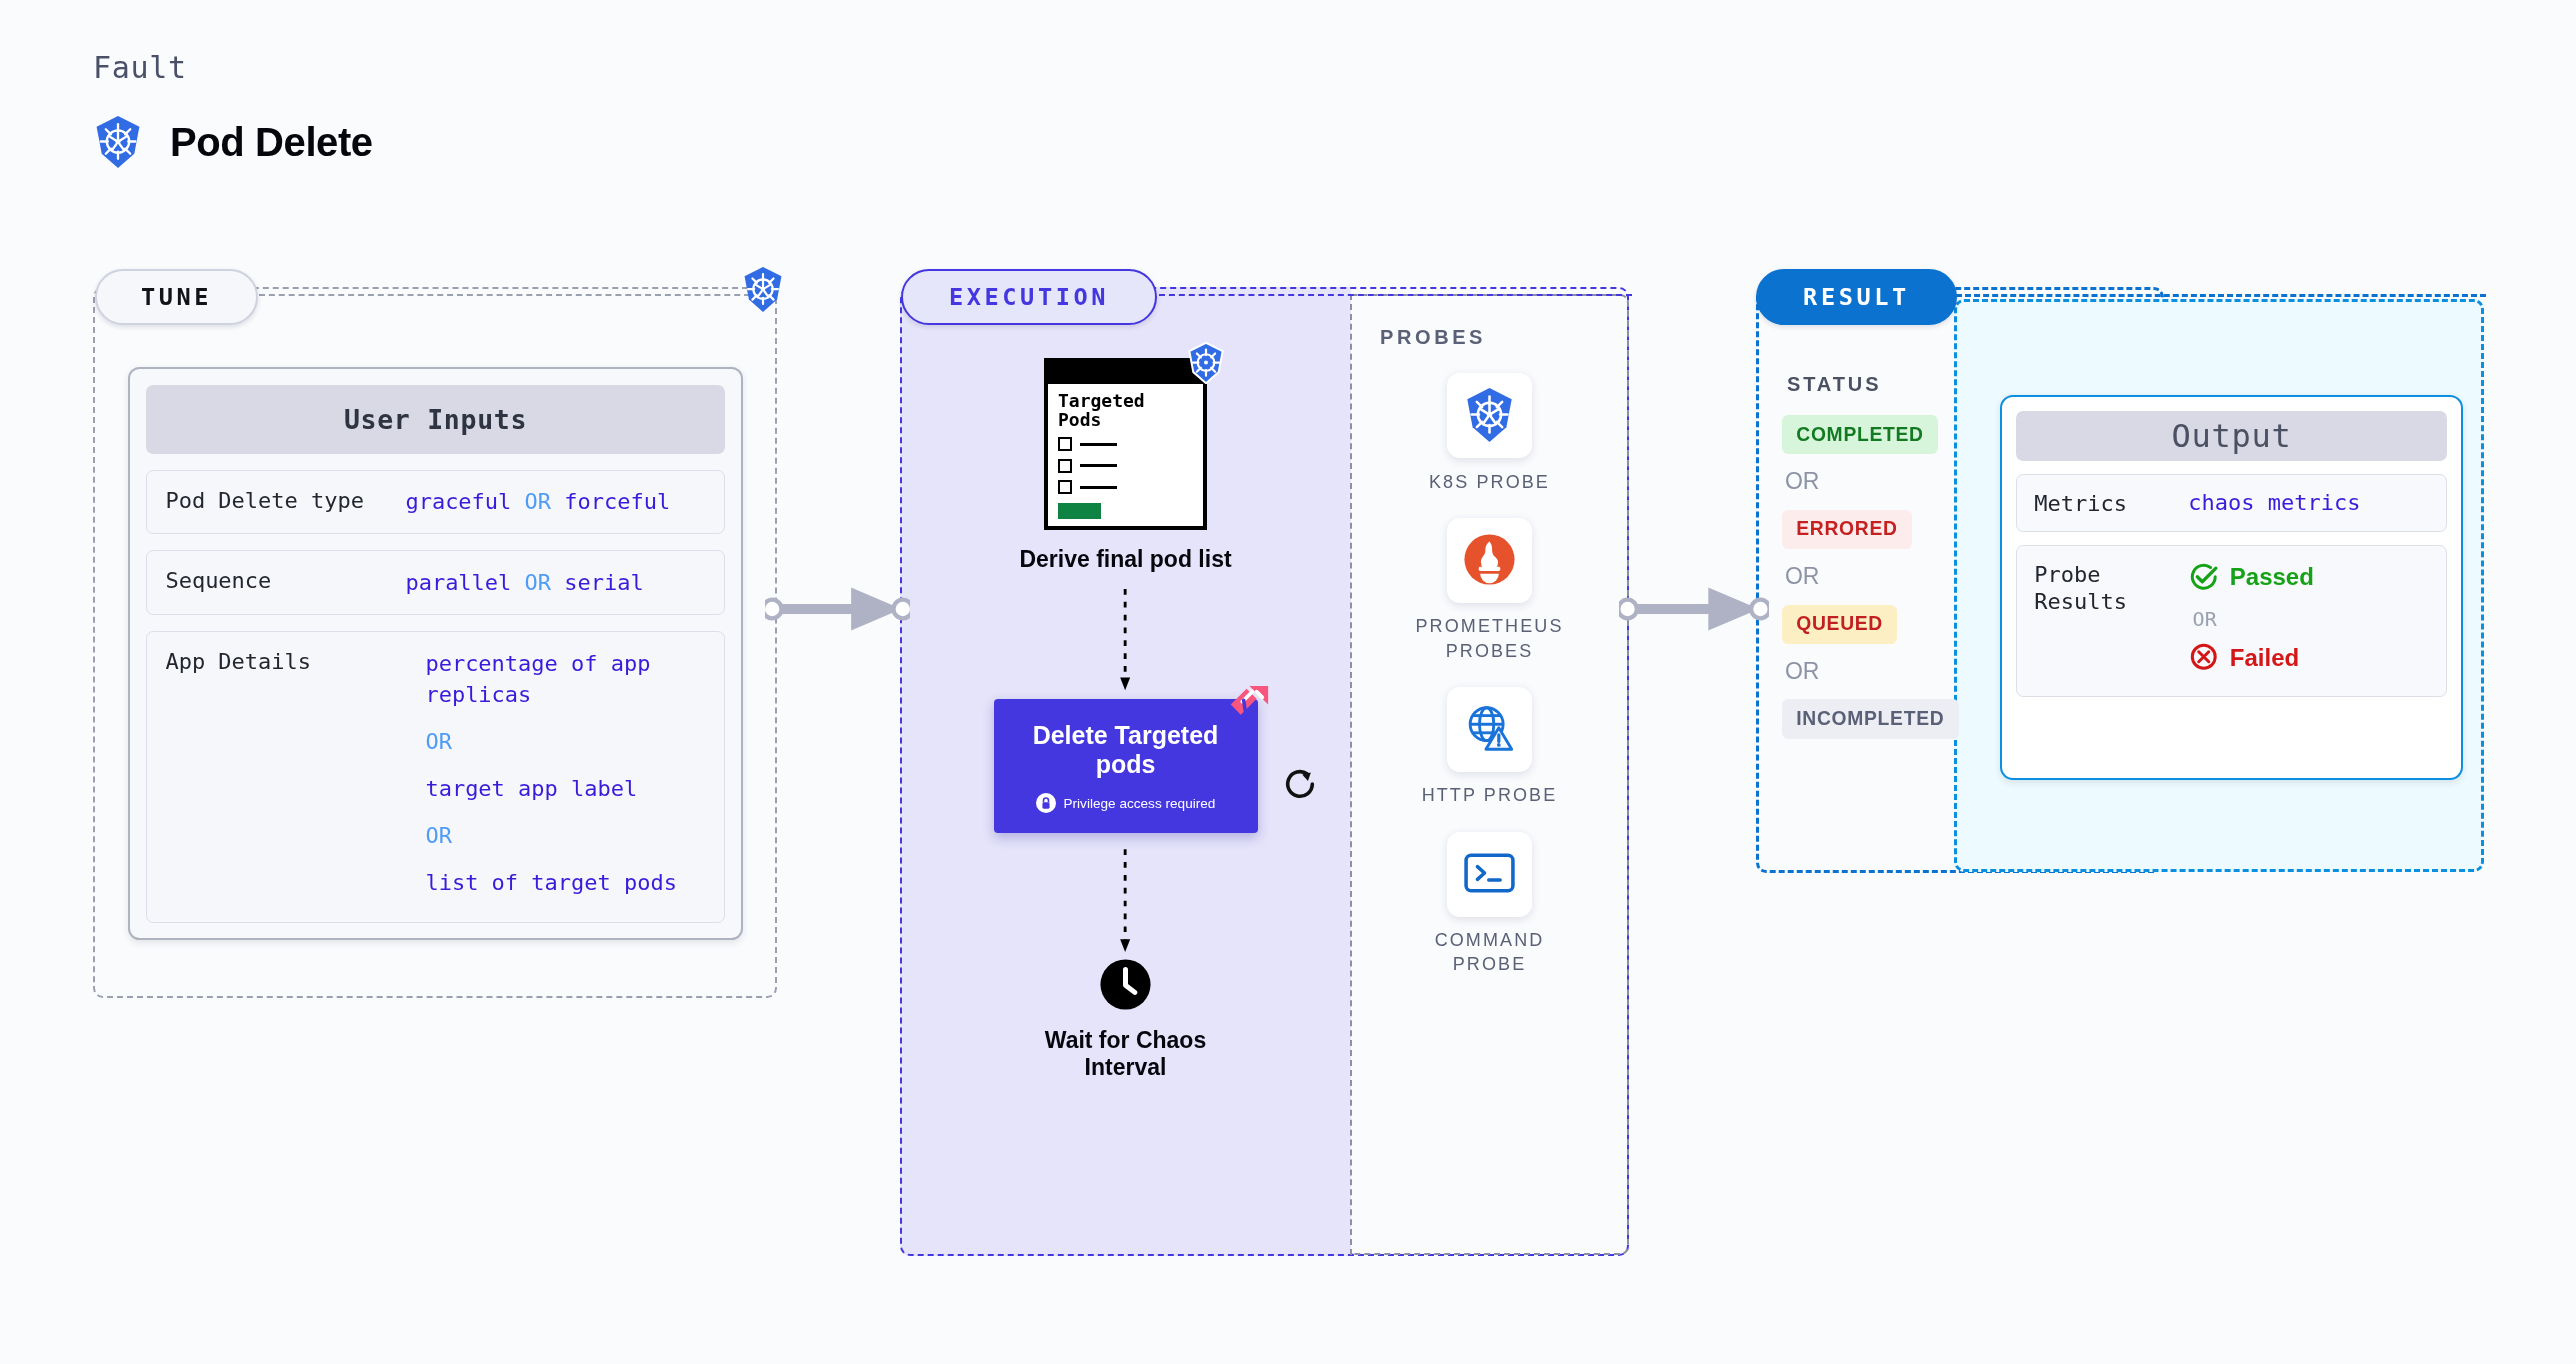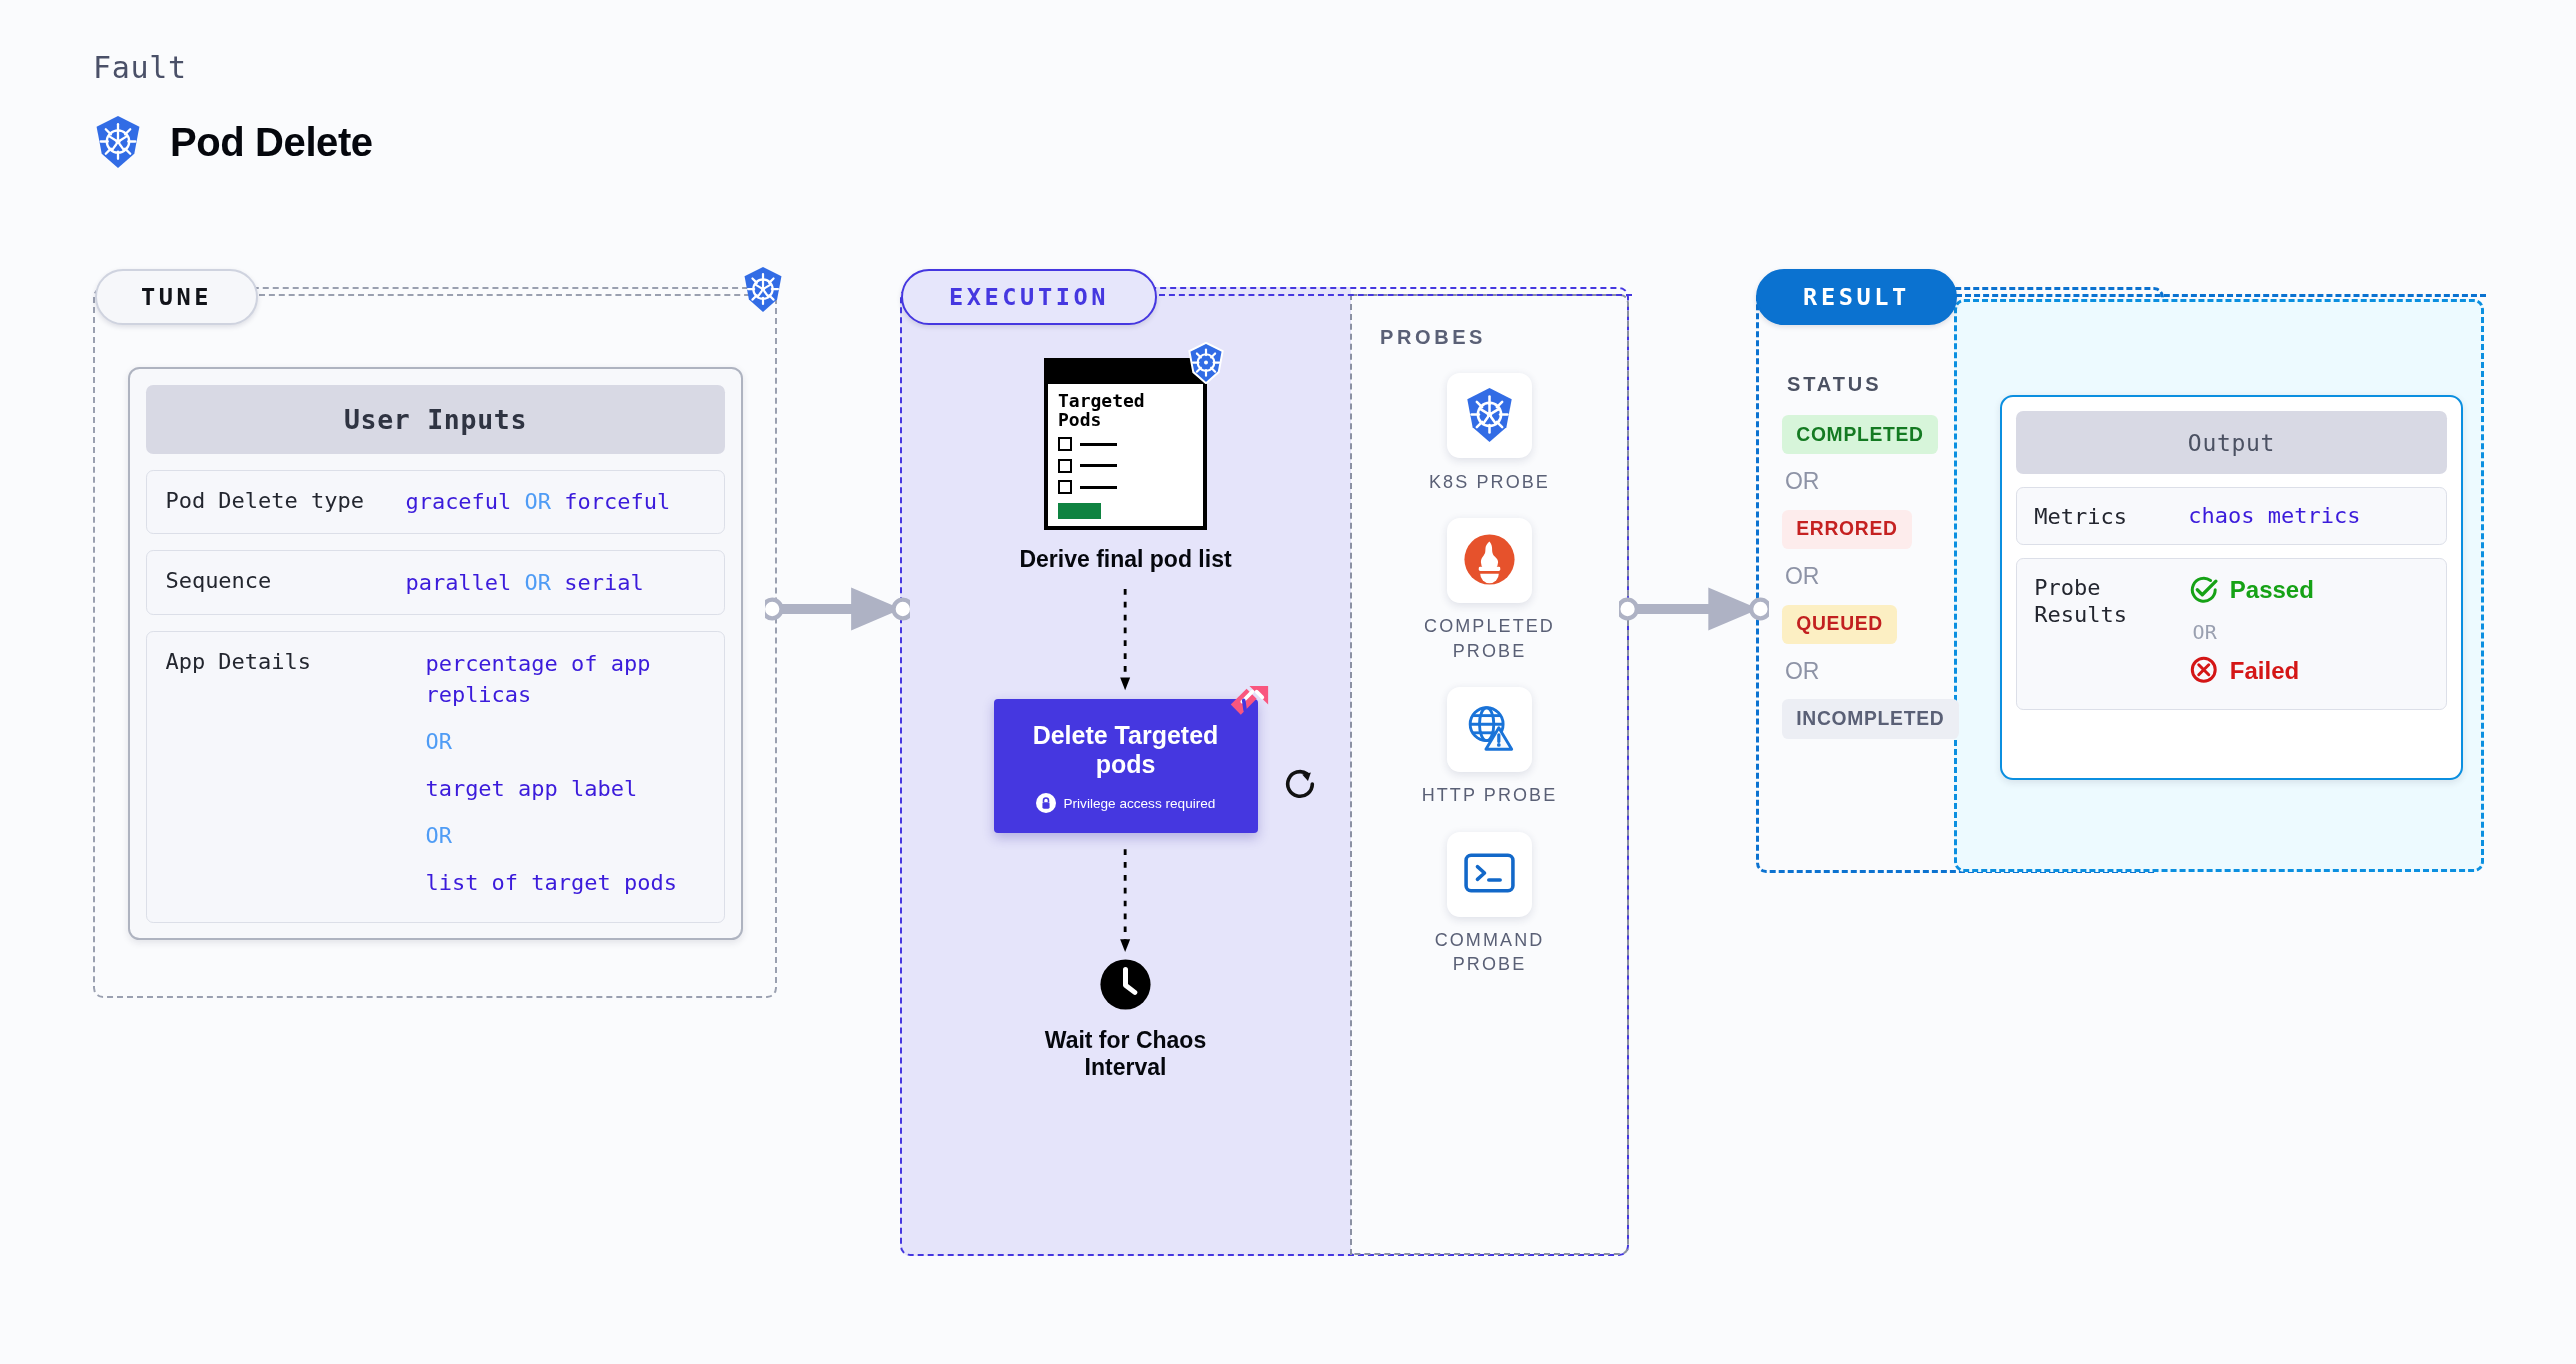--- a/index.html
+++ b/index.html
@@ -204,23 +204,23 @@
   }
   .badge-completed { background: #d7f5da; color: #147a22; }
   .badge-errored   { background: #fdecec; color: #c52121; }
   .badge-queued    { background: #fcefc3; color: #c22020; }
   .badge-incompleted { background: #eceef4; color: #5a6076; }
   .or-sep { font-size: 23px; color: #8d93a6; margin: 14.3px 0 14.3px 2.9px; }
 
   
   .card-output { left: 2000px; top: 395px; width: 463px; height: 385px; padding: 14.3px; border: 2.9px solid #0b8fe0; background: #ffffff; border-radius: 13px; }
   .out-title {
-    background: #d8d9e4; border-radius: 7.2px; height: 63px;
+    background: #d8d9e4; border-radius: 7.2px; height: 50px;
     display: flex; align-items: center; justify-content: center;
-    font-family: "DejaVu Sans Mono", monospace; font-size: 23px;
+    font-family: "DejaVu Sans Mono", monospace; font-size: 32px;
     color: #4b5162; letter-spacing: 0.7px;
   }
   .out-row {
     background: #f8f9fc; border: 1.4px solid #dcdfe8; border-radius: 7.2px;
     margin-top: 13px; padding: 14.3px 17px; display: flex; align-items: flex-start;
   }
   .out-key {
     font-family: "DejaVu Sans Mono", monospace; font-size: 22px; color: #23262f;
     flex: 0 0 154px; line-height: 1.25; white-space: pre-line;
   }
@@ -479,21 +479,21 @@
       <div class="probe-tile">
         <span>
           <svg width="53" height="53" viewBox="0 0 74 74">
             <circle cx="37" cy="37" r="35" fill="#e6522c"></circle>
             <path d="M37 12 c6 8 2 12 5 18 c2 4 7 5 7 11 a12 12 0 0 1 -24 0 c0 -7 5 -9 6 -14 c1 -6 -1 -9 6 -15 z" fill="#fff"></path>
             <rect x="22" y="47" width="30" height="6" rx="2" fill="#fff"></rect>
             <path d="M24 57 h26 a13 13 0 0 1 -26 0 z" fill="#fff"></path>
           </svg>
         </span>
       </div>
-      <div class="probe-label">COMPLETED PROBE</div>
+      <div class="probe-label">PROMETHEUS PROBES</div>
     </div>
 
     <div class="probe-item">
       <div class="probe-tile">
         <span>
           <svg width="53" height="53" viewBox="0 0 74 74">
             <g fill="none" stroke="#1a73d8" stroke-width="4">
               <circle cx="33" cy="31" r="23"></circle>
               <ellipse cx="33" cy="31" rx="10" ry="23"></ellipse>
               <line x1="10" y1="31" x2="56" y2="31"></line>

